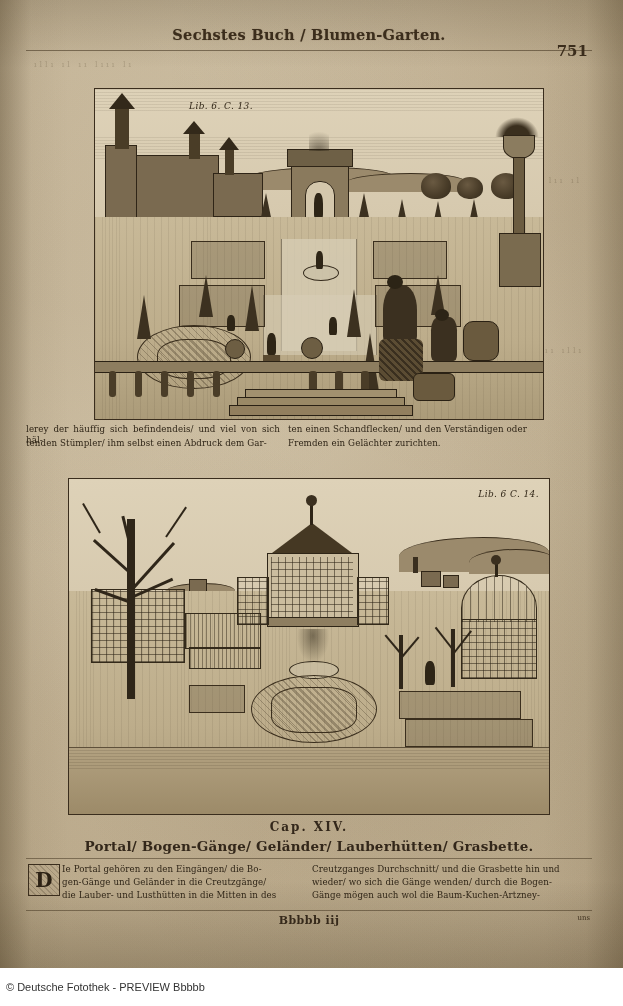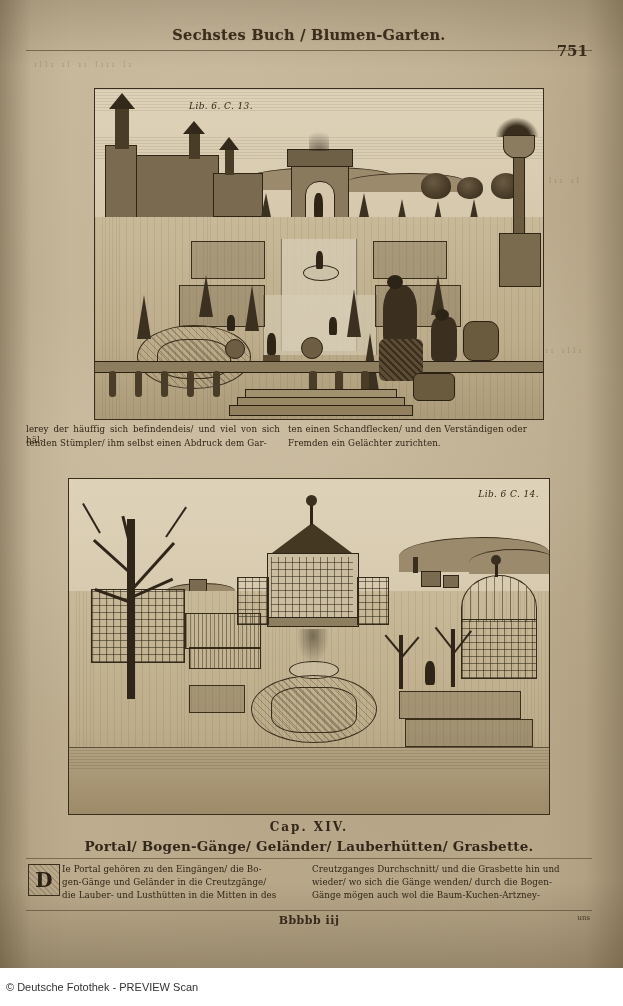--- a/index.html
+++ b/index.html
@@ -481,14 +481,14 @@
     <div class="txt-col" style="left:286px; top:864px; width:278px;">Gänge mögen auch wol die Baum-Kuchen-Artzney-</div>
 
     <div class="rule-line" style="left:0; right:0; top:884px;"></div>
     <div class="signature" style="top:888px;">Bbbbb iij</div>
     <div class="catchword" style="top:888px;">uns</div>
 
   </div>
 </div>
 
 <div class="credit">
-  <span>© Deutsche Fotothek - PREVIEW Scan</span>
+  <span>© Deutsche Fotothek - PREVIEW Bbbbb</span>
 </div>
 
 </body></html>

